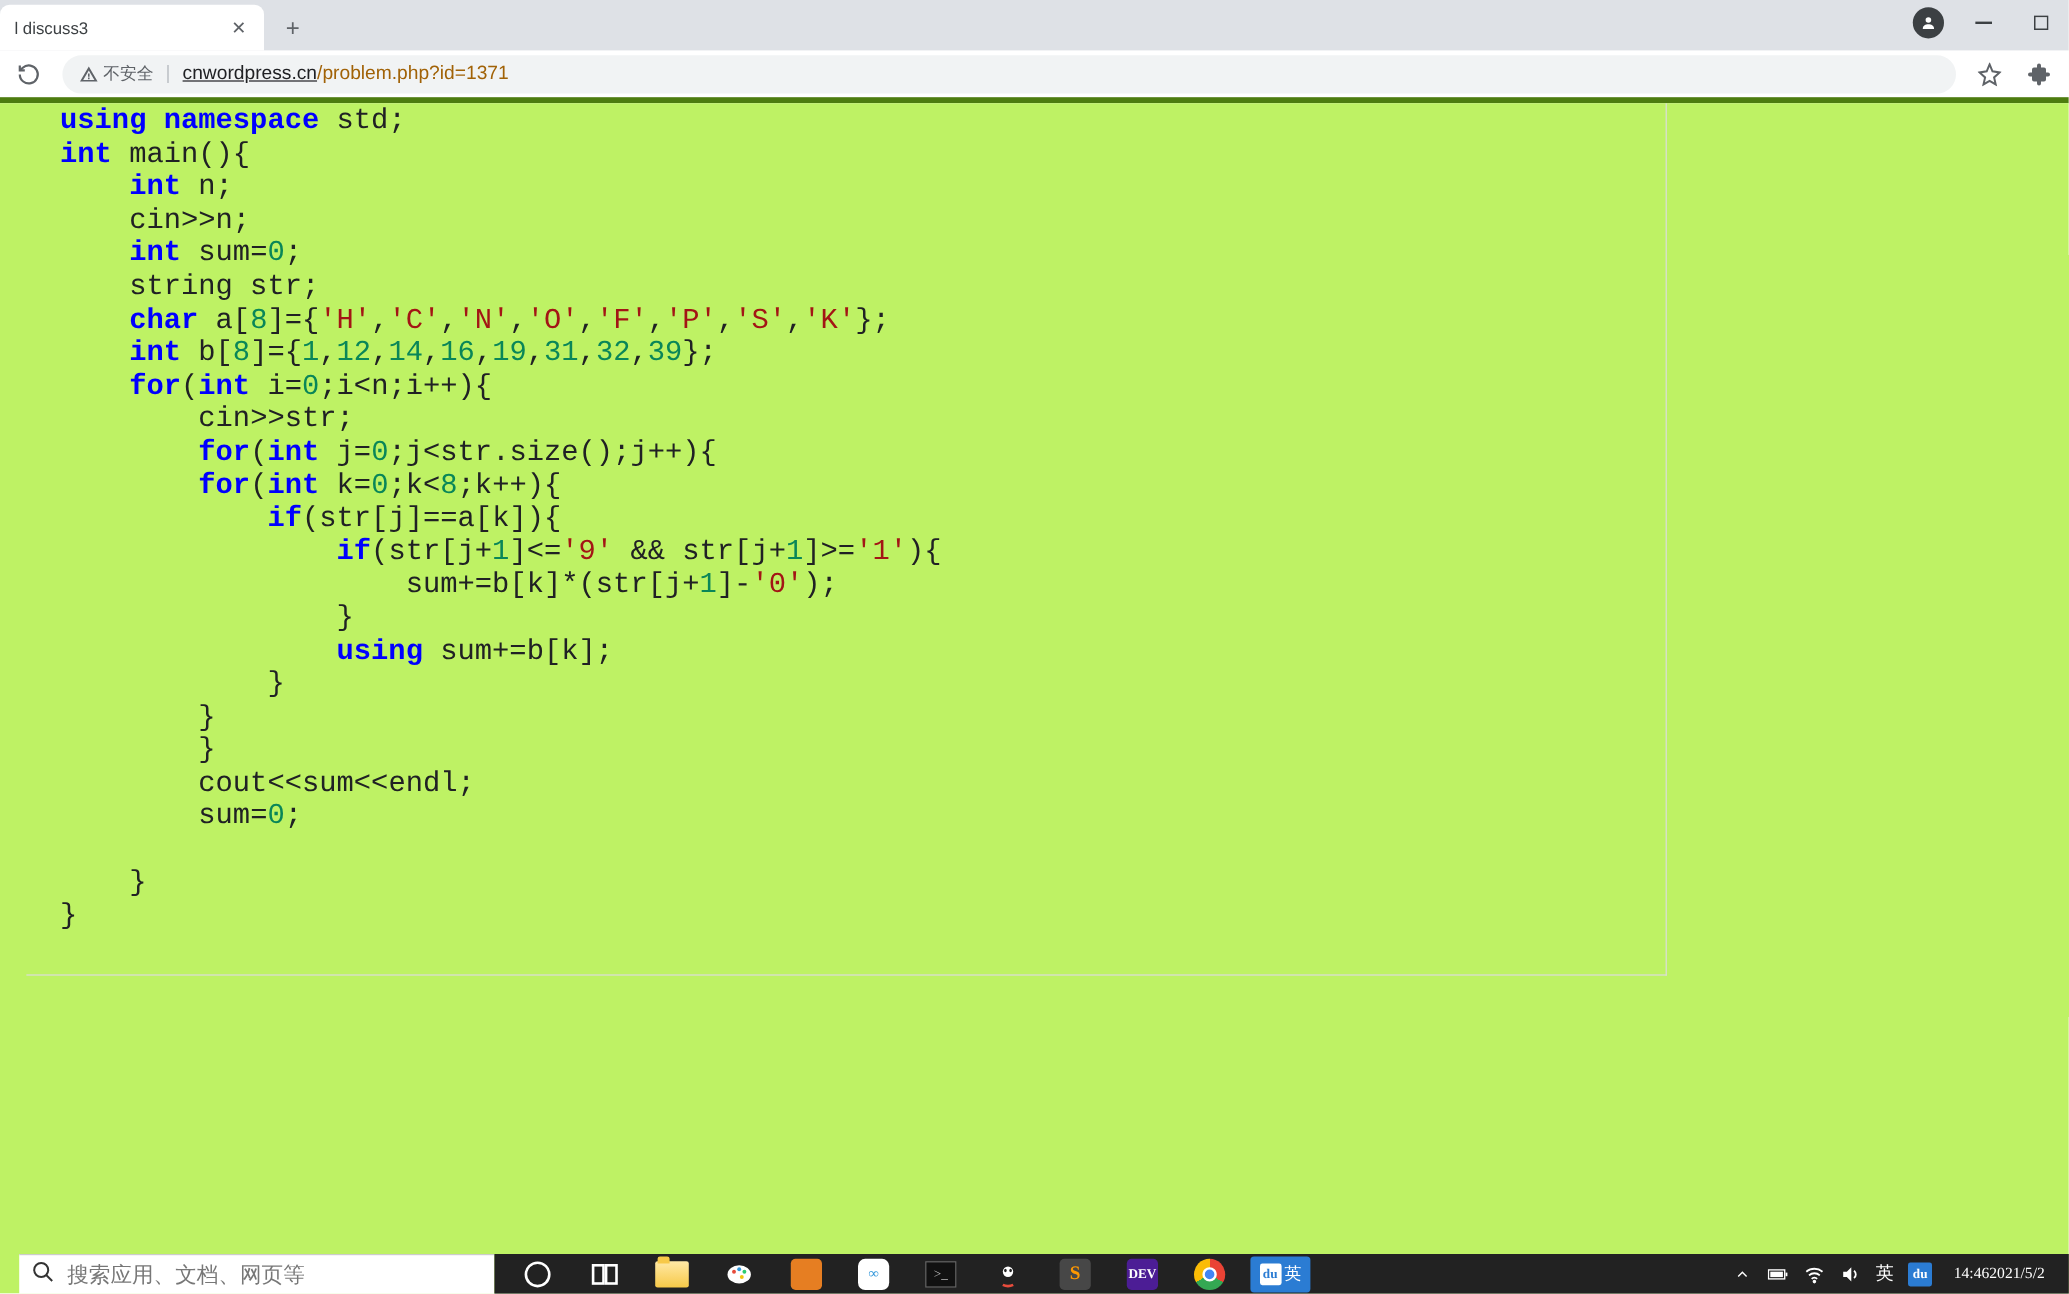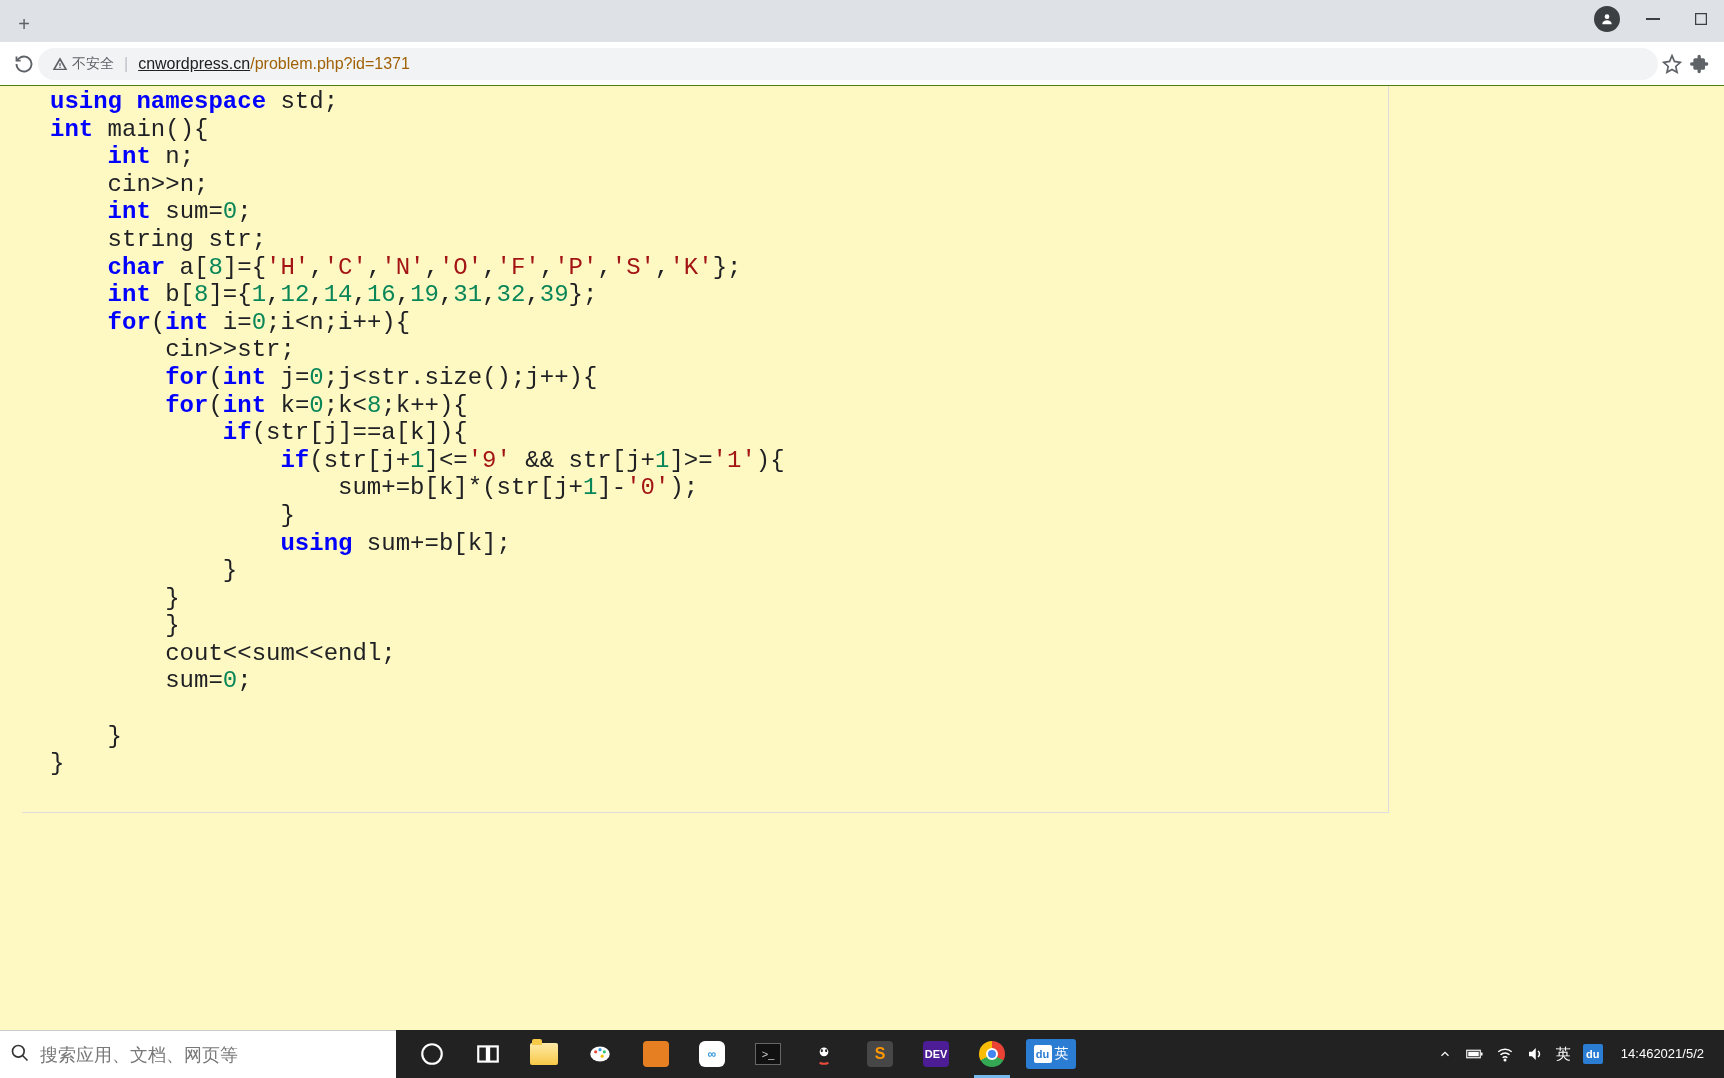--- a/index.html
+++ b/index.html
@@ -10,40 +10,40 @@
   
   .tab-strip { height: 42px; background: #dee1e6; display: flex; align-items: flex-end; position: relative; }
   .tab { height: 38px; background: #fff; border-radius: 8px 8px 0 0; display: flex; align-items: center; padding: 0 12px; width: 220px; position: relative; }
   .tab-title { font-size: 14px; color: #3c4043; flex: 1; white-space: nowrap; overflow: hidden; }
   .tab-close { width: 18px; height: 18px; display: flex; align-items: center; justify-content: center; color: #5f6368; font-size: 15px; border-radius: 50%; cursor: pointer; }
   .new-tab { width: 28px; height: 28px; display: flex; align-items: center; justify-content: center; color: #5f6368; font-size: 20px; margin-left: 10px; margin-bottom: 4px; border-radius: 50%; cursor: pointer; }
   .tab-right { position: absolute; right: 8px; top: 4px; display: flex; gap: 18px; align-items: center; }
   .avatar-btn { width: 26px; height: 26px; border-radius: 50%; background: #3c4043; color: #fff; display: flex; align-items: center; justify-content: center; font-size: 14px; }
   .window-btn { width: 30px; height: 30px; display: flex; align-items: center; justify-content: center; color: #3c4043; }
   
-  .addr-bar { height: 44px; background: #fff; display: flex; align-items: center; padding: 0 10px; border-bottom: 1px solid #4d7c0f; }
+  .addr-bar { height: 44px; background: #fff; display: flex; align-items: center; padding: 0 10px; gap: 14px; border-bottom: 5px solid #4d7c0f; }
   .nav-btn { width: 28px; height: 28px; display: flex; align-items: center; justify-content: center; color: #5f6368; }
   .omnibox { flex: 1; height: 32px; background: #f1f3f4; border-radius: 16px; display: flex; align-items: center; padding: 0 14px; gap: 10px; font-size: 16px; color: #5f6368; }
   .omnibox .warn { font-size: 14px; display: inline-flex; align-items: center; gap: 4px; }
   .omnibox .sep { color: #bdc1c6; }
   .omnibox .url-host { color: #202124; text-decoration: underline; }
   .omnibox .url-path { color: #a16207; }
   .star-btn, .ext-btn { width: 28px; height: 28px; display: flex; align-items: center; justify-content: center; color: #5f6368; }
   
   
-  .content { flex: 1; overflow: hidden; position: relative; background: #fef9c3; }
+  .content { flex: 1; overflow: hidden; position: relative; background: #bef264; }
   .code-box { position: absolute; left: 22px; top: 0; right: 335px; bottom: 265px; border: 1px solid #ddd; border-top: none; border-left: none; padding: 0; }
   pre.code { font-family: Consolas, "Courier New", monospace; font-size: 24px; line-height: 1.15; white-space: pre; color: #202124; padding: 2px 0 0 28px; }
   .kw { color: #0000ff; font-weight: bold; }
   .ch { color: #a31515; }
   .num { color: #098658; }
   .op { color: #202124; }
   
   
-  .taskbar { position: absolute; left: 0; right: 0; bottom: 0; height: 48px; display: flex; }
+  .taskbar { position: absolute; left: 16px; right: 0; bottom: 0; height: 33px; display: flex; font-family: Liberation Serif, serif; }
   .taskbar-search { width: 396px; background: #ffffff; display: flex; align-items: center; padding: 0 10px; gap: 10px; border-top: 1px solid #ccc; }
   .taskbar-search .magnify { color: #333; }
   .taskbar-search .search-text { color: #777; font-size: 18px; }
   .taskbar-main { flex: 1; background: #222; display: flex; align-items: center; padding: 0 8px; gap: 0; }
   .tb-btn { width: 56px; height: 48px; display: flex; align-items: center; justify-content: center; color: #fff; position: relative; }
   .tb-btn.active::after { content: ""; position: absolute; left: 10px; right: 10px; bottom: 0; height: 3px; background: #76b9ed; }
   .tb-btn svg { width: 26px; height: 26px; }
   .tb-icon-folder { width: 28px; height: 22px; background: linear-gradient(#ffe9a6, #f7c948); border-radius: 2px; position: relative; }
   .tb-icon-folder::before { content: ""; position: absolute; top: -4px; left: 2px; width: 10px; height: 6px; background: #f7c948; border-radius: 2px 2px 0 0; }
   .tb-icon-square { width: 26px; height: 26px; border-radius: 4px; display: flex; align-items: center; justify-content: center; color: #fff; font-size: 12px; font-weight: bold; }
@@ -57,20 +57,24 @@
   .tb-tray { display: flex; align-items: center; gap: 12px; color: #fff; font-size: 13px; margin-left: auto; padding-right: 6px; }
   .tb-tray .ico { width: 18px; height: 18px; display: inline-flex; align-items: center; justify-content: center; }
   .tb-clock { display: flex; flex-direction: row; align-items: flex-end; line-height: 1.1; font-size: 13px; padding: 0 6px; }
 </style>
 </head>
 <body>
 
 <div class="browser">
 
   <div class="tab-strip">
+    <div class="tab">
+      <span class="tab-title">l discuss3</span>
+      <span class="tab-close">✕</span>
+    </div>
     <div class="new-tab">+</div>
     <div class="tab-right">
       <div class="avatar-btn">
         <svg width="14" height="14" viewBox="0 0 24 24" fill="currentColor">
             <circle cx="12" cy="8" r="4"></circle>
             <path d="M4 20c0-4 4-6 8-6s8 2 8 6v1H4z"></path>
           </svg>
       </div>
       <div class="window-btn">
         <svg width="14" height="14" viewBox="0 0 14 14">

